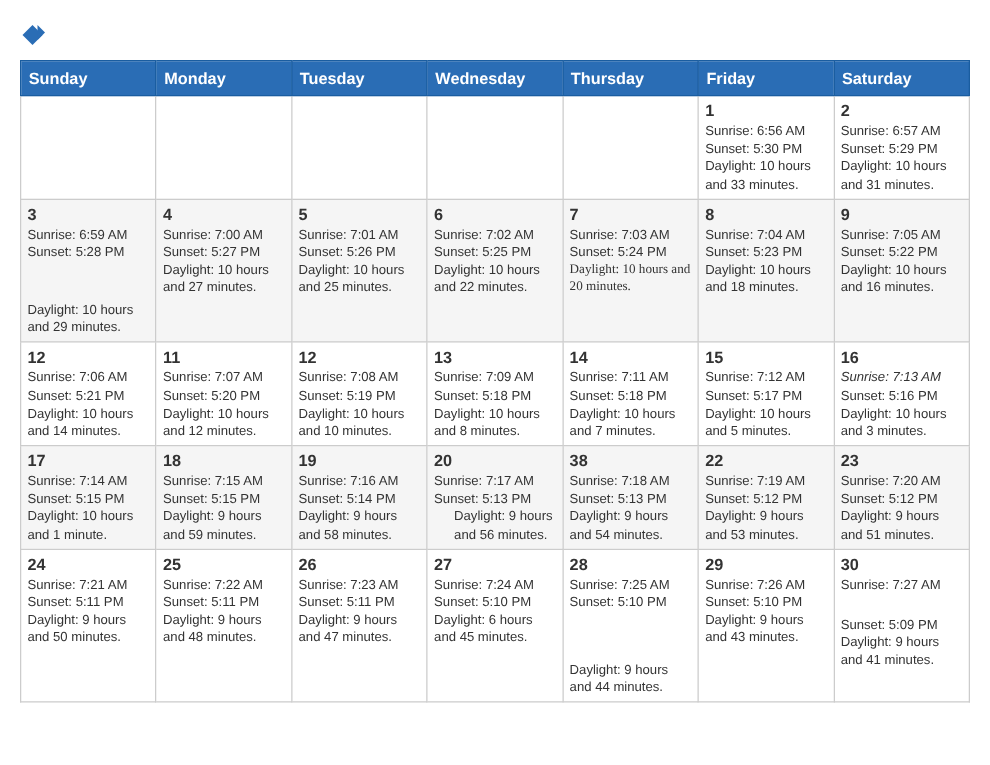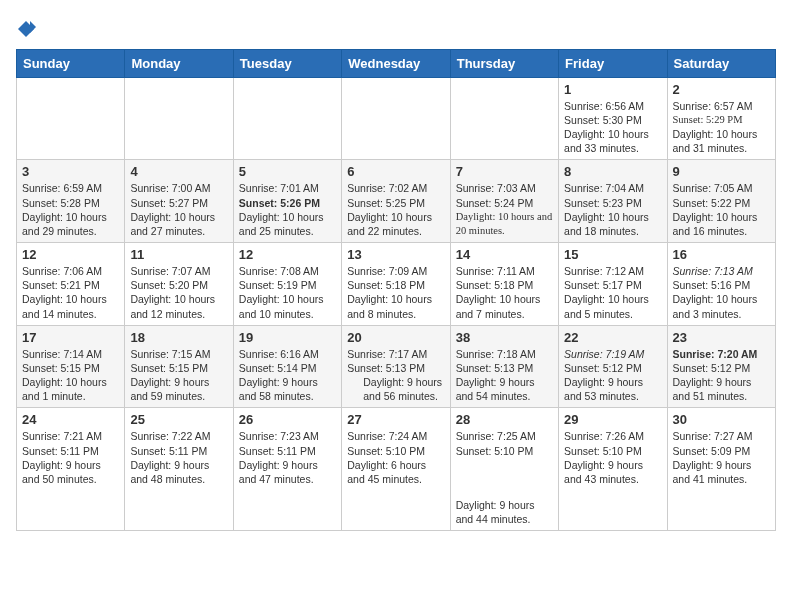--- a/index.html
+++ b/index.html
@@ -114,41 +114,41 @@
         <td class="empty-cell"></td>
         <td>
           <span class="day-number">1</span>
           <div style="line-height: 1.35;">Sunrise: 6:56 AM</div>
           <div style="line-height: 1.35;">Sunset: 5:30 PM</div>
           <div style="line-height: 1.35;">Daylight: 10 hours and 33 minutes.</div>
         </td>
         <td>
           <span class="day-number">2</span>
           <div style="line-height: 1.35;">Sunrise: 6:57 AM</div>
-          <div style="line-height: 1.35; font-family: Liberation Serif, serif;">Sunset: 5:29 PM</div>
+          <div style="line-height: 1.35;">Sunset: 5:29 PM</div>
           <div style="line-height: 1.35;">Daylight: 10 hours and 31 minutes.</div>
         </td>
       </tr>
       <tr>
         <td style="background: rgb(245, 245, 245);">
           <span class="day-number">3</span>
           <div style="line-height: 1.35;">Sunrise: 6:59 AM</div>
           <div style="line-height: 1.35;">Sunset: 5:28 PM</div>
-          <div style="line-height: 1.35;">Daylight: 10 hours and 29 minutes.</div>
+          <div style="line-height: 1.35; margin-top: 32px;">Daylight: 10 hours and 29 minutes.</div>
         </td>
         <td style="background: rgb(245, 245, 245);">
           <span class="day-number">4</span>
           <div style="line-height: 1.35;">Sunrise: 7:00 AM</div>
           <div style="line-height: 1.35;">Sunset: 5:27 PM</div>
           <div style="line-height: 1.35;">Daylight: 10 hours and 27 minutes.</div>
         </td>
         <td style="background: rgb(245, 245, 245);">
           <span class="day-number">5</span>
           <div style="line-height: 1.35;">Sunrise: 7:01 AM</div>
-          <div style="line-height: 1.35; font-weight: bold;">Sunset: 5:26 PM</div>
+          <div style="line-height: 1.35;">Sunset: 5:26 PM</div>
           <div style="line-height: 1.35;">Daylight: 10 hours and 25 minutes.</div>
         </td>
         <td style="background: rgb(245, 245, 245);">
           <span class="day-number">6</span>
           <div style="line-height: 1.35;">Sunrise: 7:02 AM</div>
           <div style="line-height: 1.35;">Sunset: 5:25 PM</div>
           <div style="line-height: 1.35;">Daylight: 10 hours and 22 minutes.</div>
         </td>
         <td style="background: rgb(245, 245, 245);">
           <span class="day-number">7</span>
@@ -221,45 +221,45 @@
           <div style="line-height: 1.35;">Daylight: 10 hours and 1 minute.</div>
         </td>
         <td style="background: rgb(245, 245, 245);">
           <span class="day-number">18</span>
           <div style="line-height: 1.35;">Sunrise: 7:15 AM</div>
           <div style="line-height: 1.35;">Sunset: 5:15 PM</div>
           <div style="line-height: 1.35;">Daylight: 9 hours and 59 minutes.</div>
         </td>
         <td style="background: rgb(245, 245, 245);">
           <span class="day-number">19</span>
-          <div style="line-height: 1.35;">Sunrise: 6:16 AM</div>
+          <div style="line-height: 1.35;">Sunrise: 7:16 AM</div>
           <div style="line-height: 1.35;">Sunset: 5:14 PM</div>
           <div style="line-height: 1.35;">Daylight: 9 hours and 58 minutes.</div>
         </td>
         <td style="background: rgb(245, 245, 245);">
           <span class="day-number">20</span>
           <div style="line-height: 1.35;">Sunrise: 7:17 AM</div>
           <div style="line-height: 1.35;">Sunset: 5:13 PM</div>
           <div style="line-height: 1.35; margin-left: 16px;">Daylight: 9 hours and 56 minutes.</div>
         </td>
         <td style="background: rgb(245, 245, 245);">
           <span class="day-number">38</span>
           <div style="line-height: 1.35;">Sunrise: 7:18 AM</div>
           <div style="line-height: 1.35;">Sunset: 5:13 PM</div>
           <div style="line-height: 1.35;">Daylight: 9 hours and 54 minutes.</div>
         </td>
         <td style="background: rgb(245, 245, 245);">
           <span class="day-number">22</span>
-          <div style="line-height: 1.35; font-style: italic;">Sunrise: 7:19 AM</div>
+          <div style="line-height: 1.35;">Sunrise: 7:19 AM</div>
           <div style="line-height: 1.35;">Sunset: 5:12 PM</div>
           <div style="line-height: 1.35;">Daylight: 9 hours and 53 minutes.</div>
         </td>
         <td style="background: rgb(245, 245, 245);">
           <span class="day-number">23</span>
-          <div style="line-height: 1.35; font-weight: bold;">Sunrise: 7:20 AM</div>
+          <div style="line-height: 1.35;">Sunrise: 7:20 AM</div>
           <div style="line-height: 1.35;">Sunset: 5:12 PM</div>
           <div style="line-height: 1.35;">Daylight: 9 hours and 51 minutes.</div>
         </td>
       </tr>
       <tr>
         <td>
           <span class="day-number">24</span>
           <div style="line-height: 1.35;">Sunrise: 7:21 AM</div>
           <div style="line-height: 1.35;">Sunset: 5:11 PM</div>
           <div style="line-height: 1.35;">Daylight: 9 hours and 50 minutes.</div>
@@ -290,18 +290,18 @@
         </td>
         <td>
           <span class="day-number">29</span>
           <div style="line-height: 1.35;">Sunrise: 7:26 AM</div>
           <div style="line-height: 1.35;">Sunset: 5:10 PM</div>
           <div style="line-height: 1.35;">Daylight: 9 hours and 43 minutes.</div>
         </td>
         <td>
           <span class="day-number">30</span>
           <div style="line-height: 1.35;">Sunrise: 7:27 AM</div>
-          <div style="line-height: 1.35;">Sunset: 5:09 PM</div>
+          <div style="line-height: 1.35; margin-top: 18px;">Sunset: 5:09 PM</div>
           <div style="line-height: 1.35;">Daylight: 9 hours and 41 minutes.</div>
         </td>
       </tr>
     </tbody>
 </table>
 
 </body></html>

